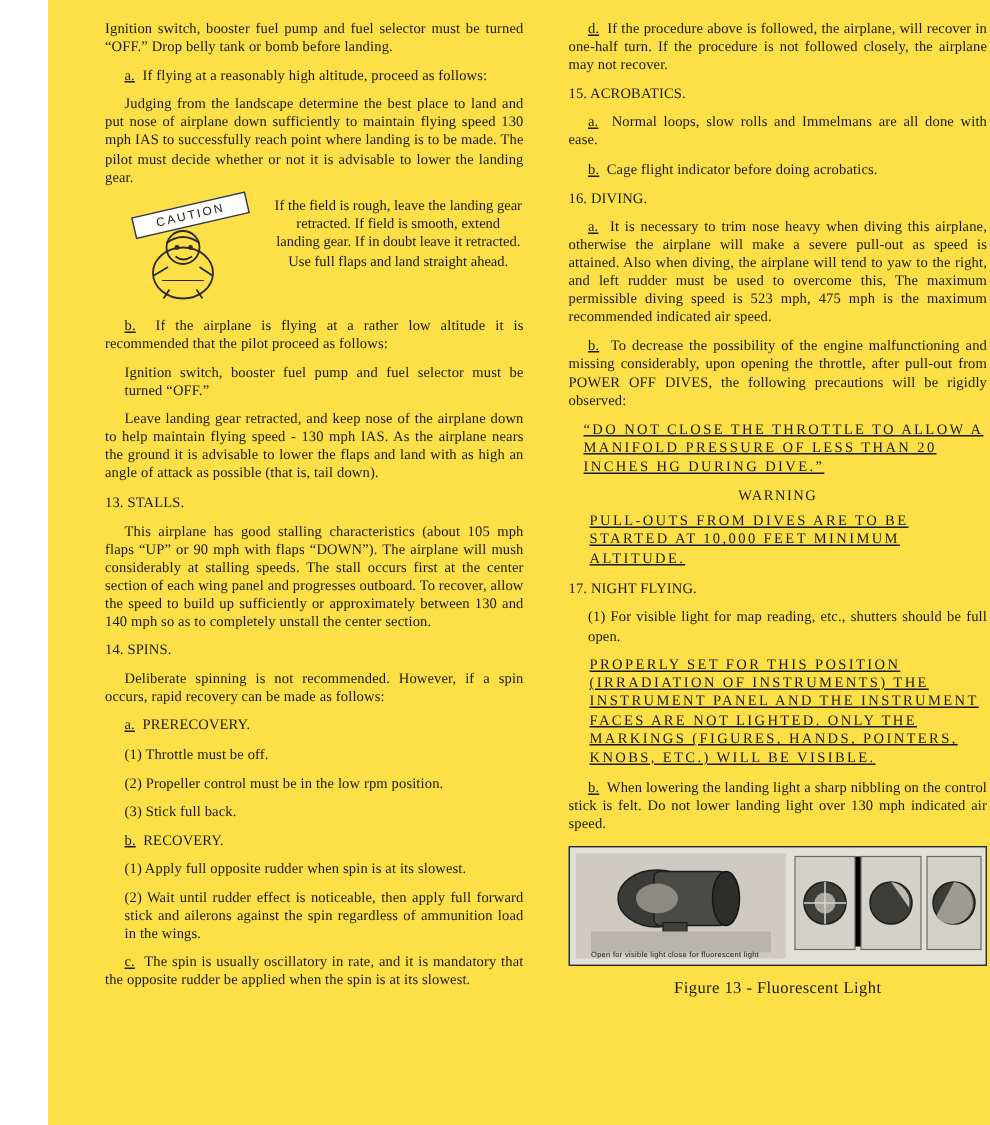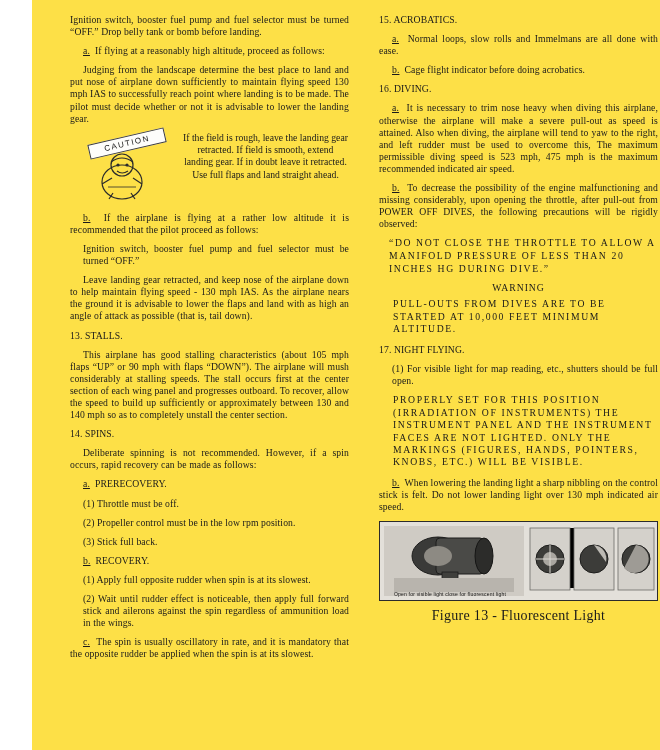--- a/index.html
+++ b/index.html
@@ -70,21 +70,21 @@
     letter-spacing: 0.3px;
   }
   .noteblk {
     margin: 2px 0 8px 14px;
     font-size: 9.7px;
     line-height: 12.4px;
     text-align: left;
     letter-spacing: 0.2px;
   }
   .ul { text-decoration: underline; }
-  .spaced { letter-spacing: 1.6px; }
+  .spaced { letter-spacing: 1.6px; text-decoration: underline; }
   .sub { margin-left: 13px; }
 
   
   .caution-wrap {
     position: relative;
     min-height: 76px;
     margin: 6px 0 4px 0;
   }
   .caution-art {
     position: absolute;
@@ -119,21 +119,21 @@
     width: 277px;
     height: 78px;
     border: 1px solid #2b2b2b;
     background: #e9e7e2;
     position: relative;
     overflow: hidden;
   }
   .fig-caption {
     margin-top: 9px;
     text-align: center;
-    font-size: 14px;
+    font-size: 11px;
     text-indent: 0;
     letter-spacing: 0.3px;
   }
   .fig-sub {
     position: absolute;
     left: 14px;
     bottom: 3px;
     font-size: 5px;
     font-family: "Liberation Sans", sans-serif;
     color: #111;
@@ -205,20 +205,21 @@
 
       <p class="sub">(1)  Apply full opposite rudder when spin is at its slowest.</p>
       <p class="sub">(2)  Wait until rudder effect is noticeable, then apply full forward stick and ailerons against the spin regardless of ammunition load in the wings.</p>
 
       <p class="ind"><span class="ul">c.</span>&nbsp;&nbsp;<span>The spin is usually oscillatory in rate, and it is mandatory that the opposite rudder be applied when the spin is at its slowest.</span></p>
 
     </div>
 
     <div class="col">
 
+      <p class="ind"><span class="ul">d.</span>&nbsp;&nbsp;<span>If the procedure above is followed, the airplane, will recover in one-half turn.  If the procedure is not followed closely, the airplane may not recover.</span></p>
 
       <p class="noind">15.  ACROBATICS.</p>
 
       <p class="ind"><span class="ul">a.</span>&nbsp;&nbsp;<span>Normal loops, slow rolls and Immelmans are all done with ease.</span></p>
 
       <p class="ind"><span class="ul">b.</span>&nbsp;&nbsp;<span>Cage flight indicator before doing acrobatics.</span></p>
 
       <p class="noind">16.  DIVING.</p>
 
       <p class="ind"><span class="ul">a.</span>&nbsp;&nbsp;<span>It is necessary to trim nose heavy when diving this airplane, otherwise the airplane will make a severe pull-out as speed is attained.  Also when diving, the airplane will tend to yaw to the right, and left rudder must be used to overcome this, The maximum permissible diving speed is 523 mph, 475 mph is the maximum recommended indicated air speed.</span></p>

